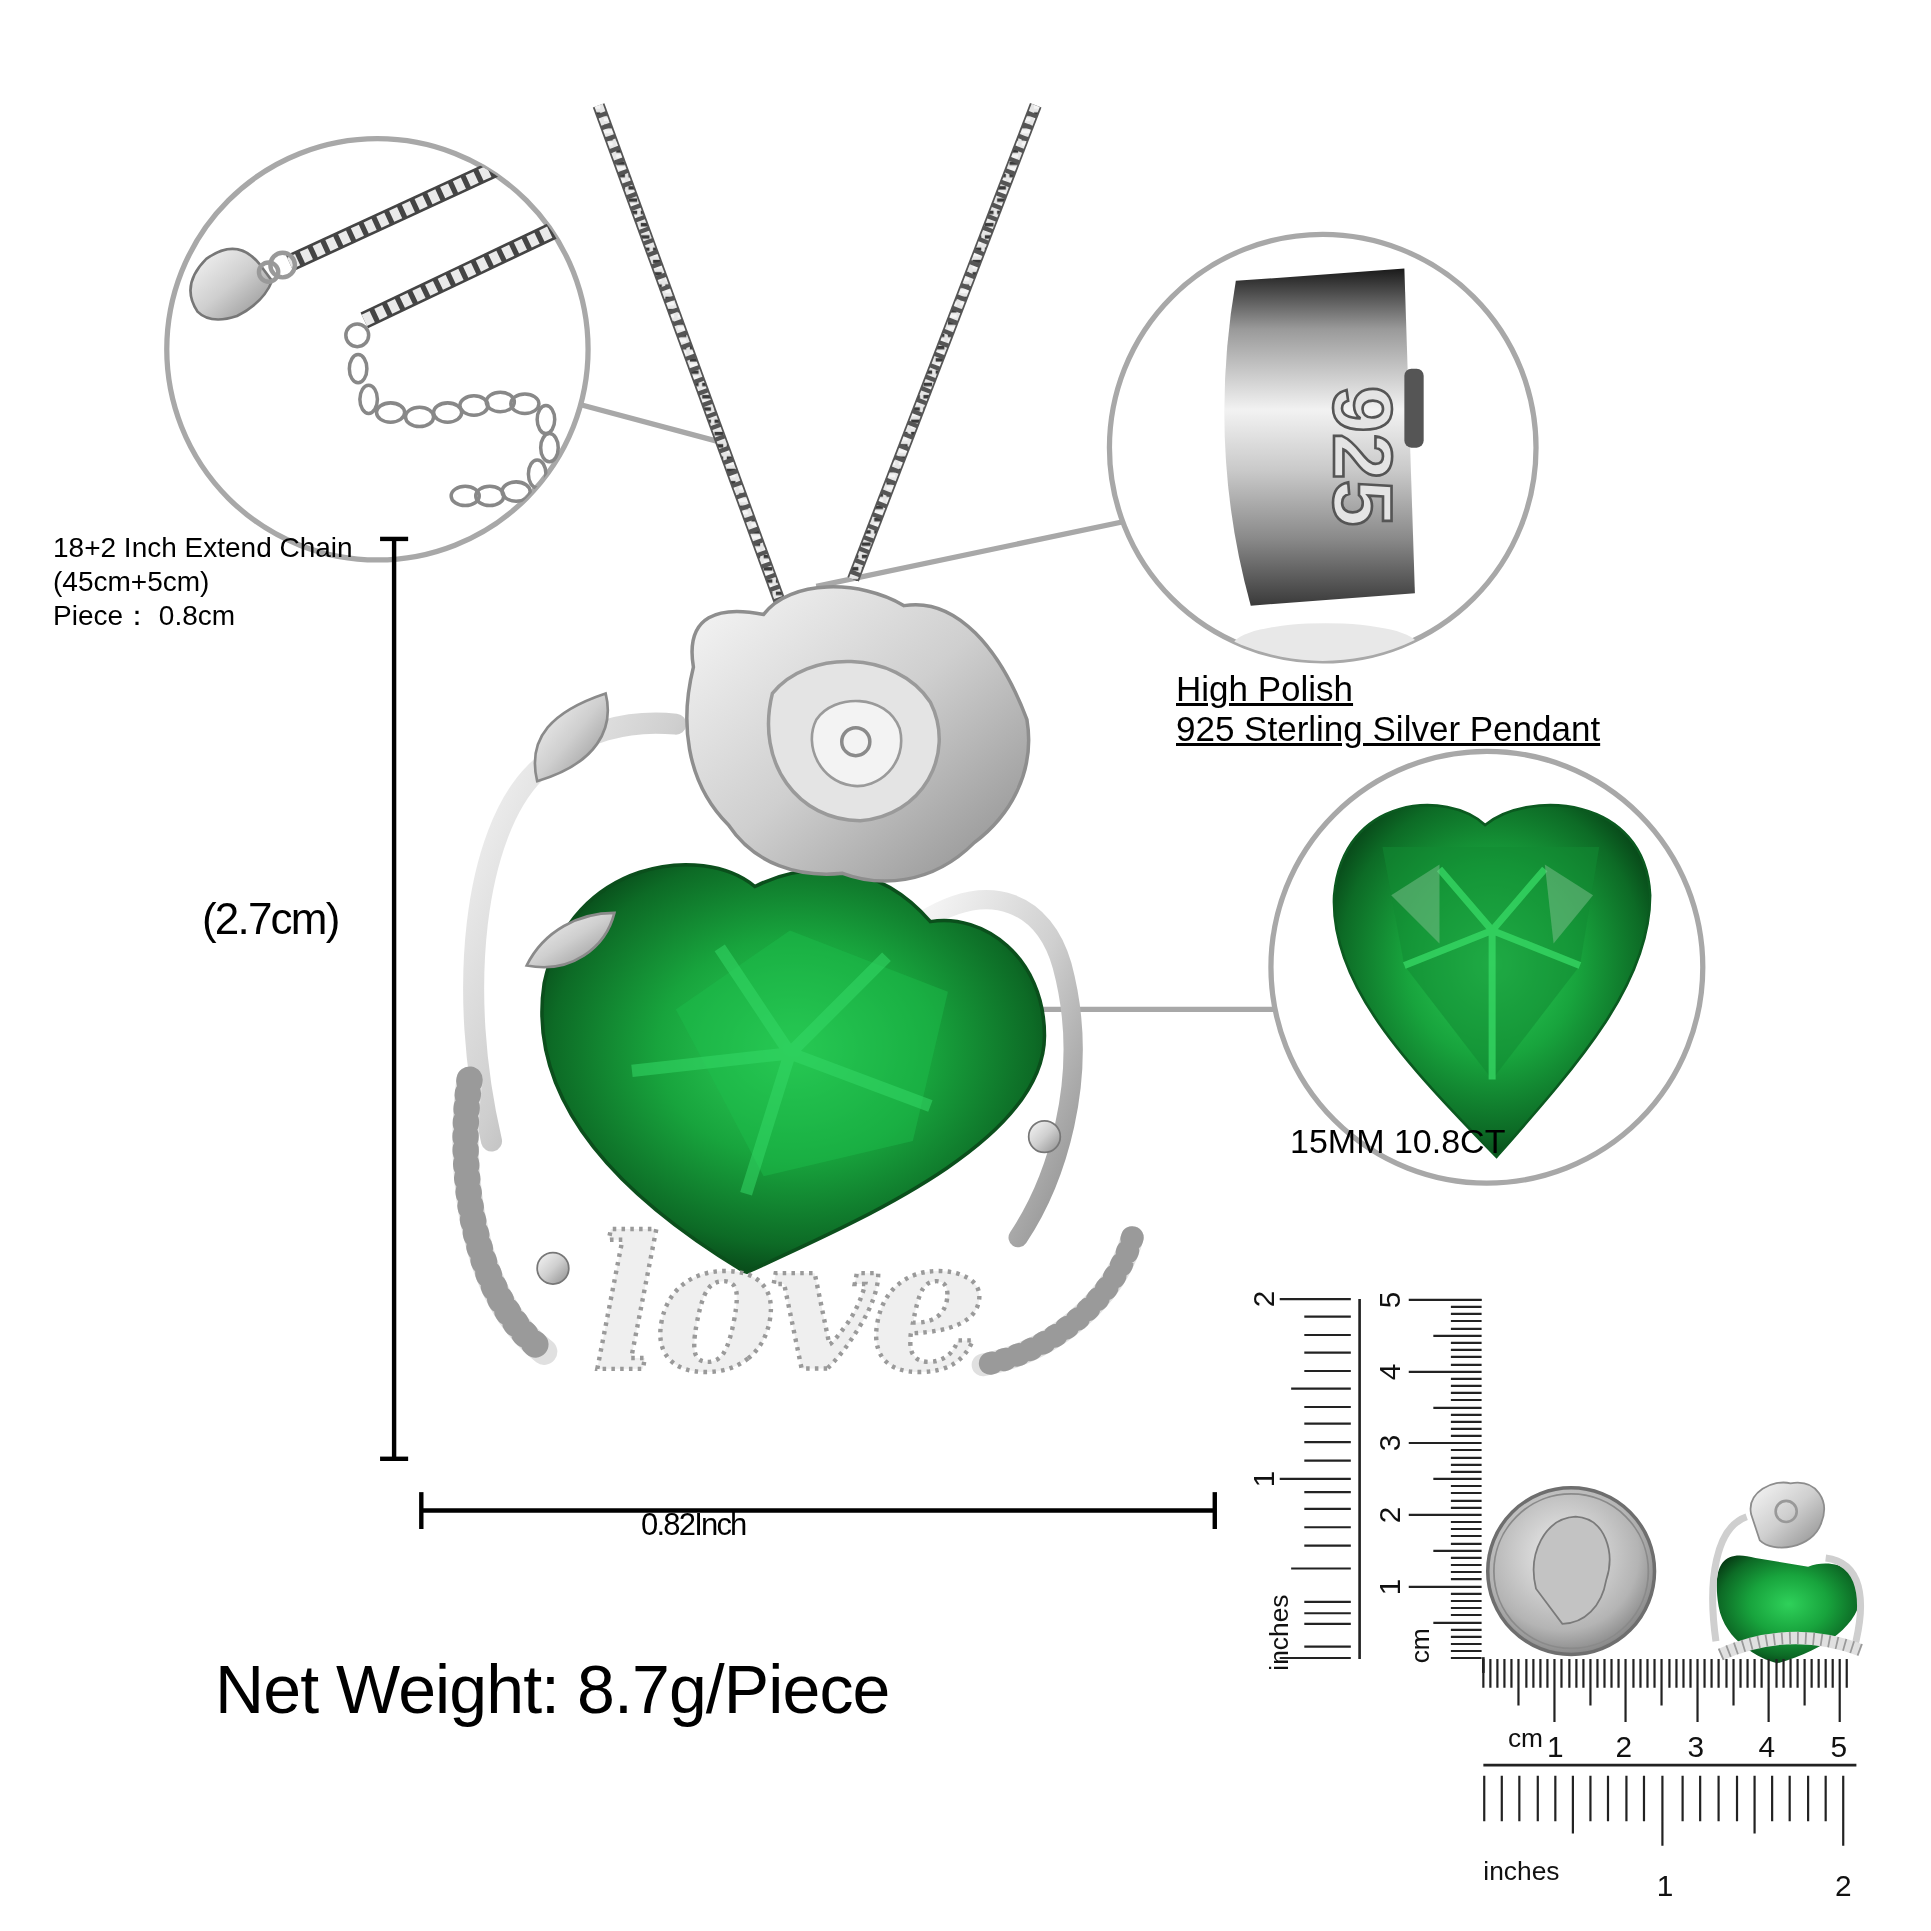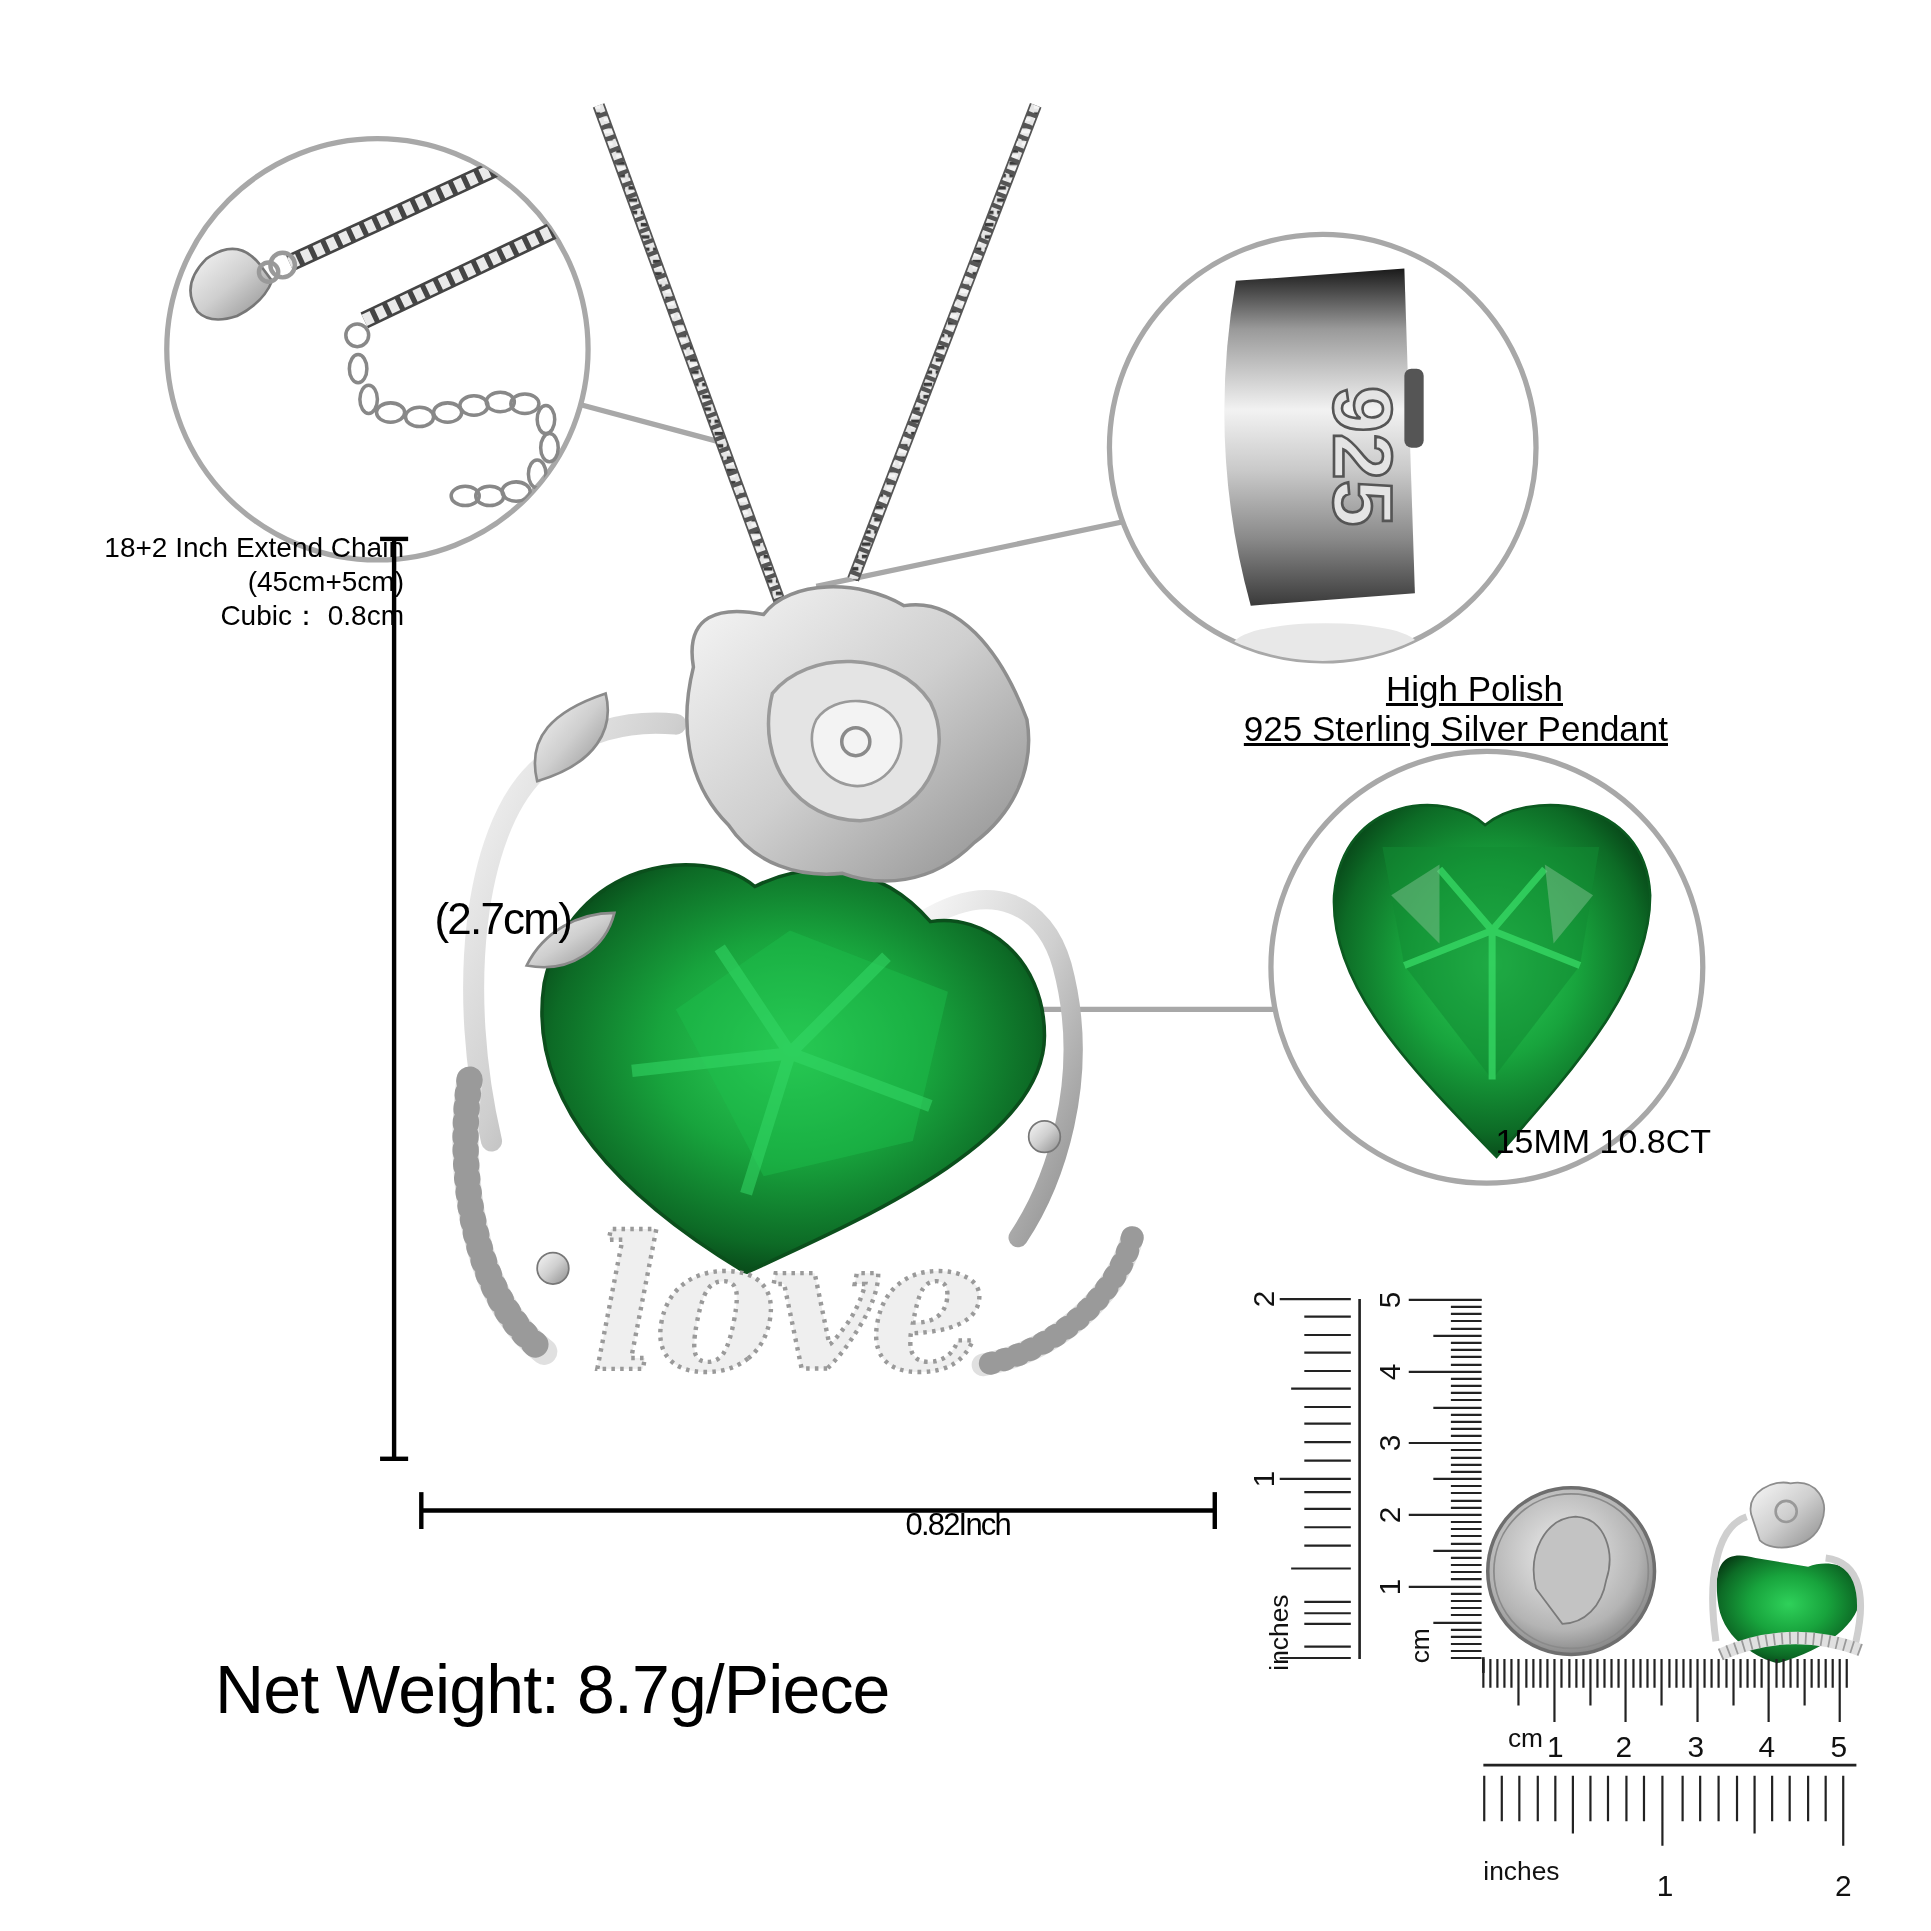--- a/index.html
+++ b/index.html
@@ -1,19 +1,19 @@
 <!DOCTYPE html>
 <html style="font-size:14px"><head>
 <meta charset="utf-8">
 <style>
   html, body { margin:0; padding:0; background:#ffffff; }
   body { width:1931px; height:1931px; position:relative; overflow:hidden;
          font-family:"Liberation Sans", "DejaVu Sans", sans-serif; color:#000; }
   svg.layer { position:absolute; left:0; top:0; }
-  .lbl { position:absolute; text-align:right; white-space:nowrap; color:#000; line-height:1.15; }
+  .lbl { position:absolute; text-align:left; white-space:nowrap; color:#000; line-height:1.15; }
   .chain-lbl { font-size:28px; left:53px; width:351px; top:532px; }
   .chain-lbl div { margin-bottom:1.8px; }
   .polish-lbl { font-size:35px; left:1176px; width:492px; top:669px;text-decoration:underline; }
   .polish-lbl .l1 { padding-right:105px; }
   .gem-lbl { font-size:34px; left:1290px; width:421px; top:1119px; line-height:1.3; }
   .h-dim-lbl { font-size:44px; left:202px; width:369px; top:882px; line-height:1.7; letter-spacing:-1.8px; }
   .w-dim-lbl { font-size:31px; left:641px; width:369px; top:1499px; line-height:1.7; letter-spacing:-1.8px; }
   .weight-lbl { font-size:68px; left:215px; top:1650px; letter-spacing:-0.9px; }
   .ruler-txt { font-size:30px; fill:#111; font-family:"Liberation Sans", sans-serif; }
   .ruler-num { font-size:34px; fill:#111; font-family:"Liberation Sans", sans-serif; }
@@ -258,21 +258,21 @@
     <text class="ruler-num" x="2095" y="2002" text-anchor="middle">5</text>
     <text class="ruler-txt" x="1690" y="2142">inches</text>
     <text class="ruler-num" x="1897" y="2160" text-anchor="middle">1</text>
     <text class="ruler-num" x="2100" y="2160" text-anchor="middle">2</text>
   </g>
 </svg>
 
 <div class="lbl chain-lbl">
   <div>18+2 Inch Extend Chain</div>
   <div>(45cm+5cm)</div>
-  <div>Cubic： 0.8cm</div>
+  <div>Piece： 0.8cm</div>
 </div>
 
 <div class="lbl polish-lbl">
   <div class="l1">High Polish</div>
   <div>925 Sterling Silver Pendant</div>
 </div>
 
 <div class="lbl gem-lbl">
   <div>15MM 10.8CT</div>
 </div>

